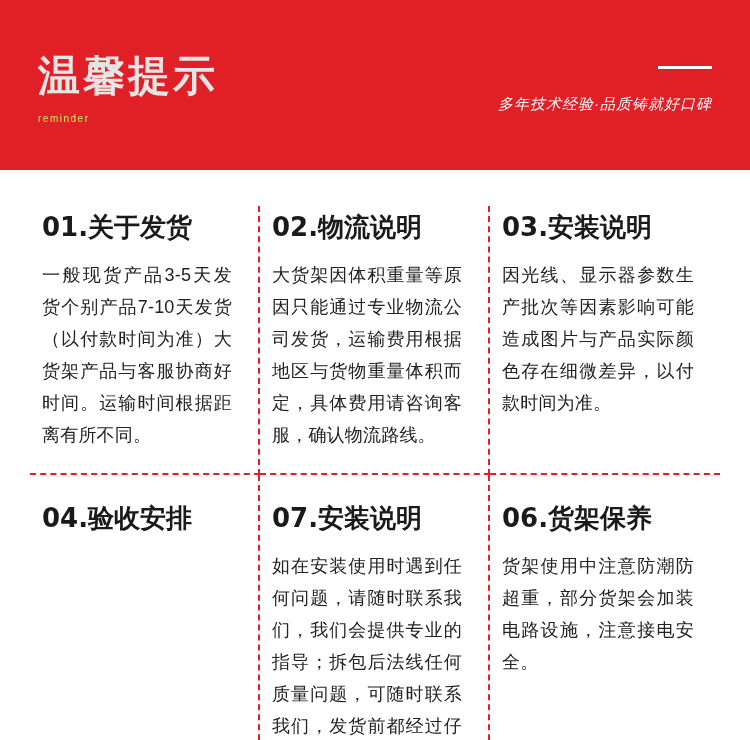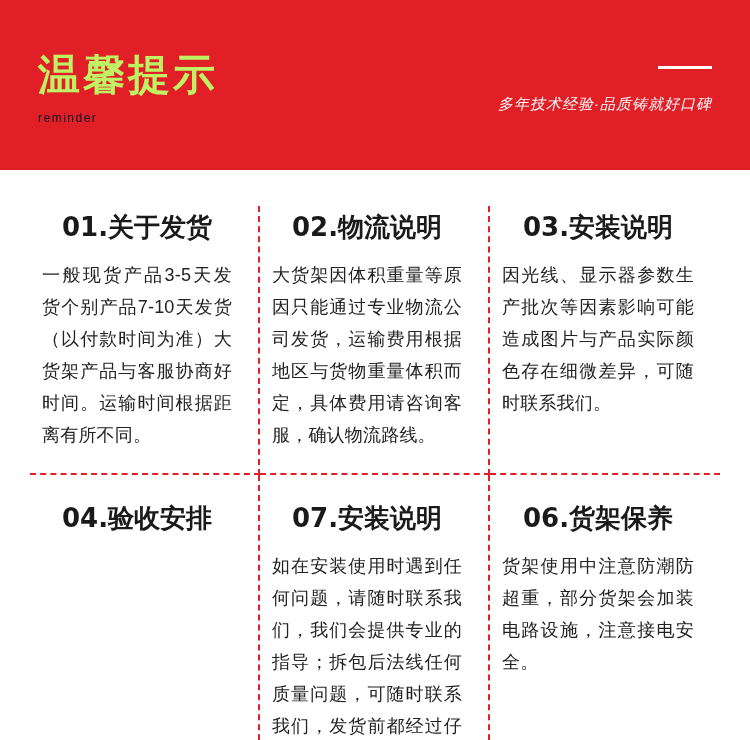--- a/index.html
+++ b/index.html
@@ -33,30 +33,30 @@
     align-items: center;
     justify-content: space-between;
   }
   .banner-left {
     display: flex;
     flex-direction: column;
     justify-content: center;
     padding-top: 6px;
   }
   .banner-title {
-    color: #bef264;
+    color: #e5e5e5;
     font-size: 42px;
     font-weight: bold;
     letter-spacing: 3px;
     line-height: 1.15;
     margin: 0;
   }
   .banner-sub {
-    color: #0f172a;
-    font-size: 12px;
+    color: #bef264;
+    font-size: 10px;
     letter-spacing: 1.5px;
     margin-top: 12px;
   }
   .banner-right {
     display: flex;
     flex-direction: column;
     align-items: flex-end;
     justify-content: center;
     padding-top: 10px;
   }
@@ -104,21 +104,20 @@
     padding-top: 26px;
   }
 
   .cell-title {
     color: #1a1a1a;
     font-size: 26px;
     font-weight: bold;
     letter-spacing: 0px;
     margin: 0 0 14px 0;
     white-space: nowrap;
-    text-align: center;
   }
   .cell-num {
     font-family: "DejaVu Sans", sans-serif;
     font-weight: bold;
     letter-spacing: 0px;
   }
   .cell-body {
     color: #222222;
     font-size: 18px;
     line-height: 1.78;
@@ -156,21 +155,21 @@
       <div class="cell-title">
         <span class="cell-num">02.</span><span>物流说明</span>
       </div>
       <p class="cell-body">大货架因体积重量等原因只能通过专业物流公司发货，运输费用根据地区与货物重量体积而定，具体费用请咨询客服，确认物流路线。</p>
     </div>
 
     <div class="cell row0 col2">
       <div class="cell-title">
         <span class="cell-num">03.</span><span>安装说明</span>
       </div>
-      <p class="cell-body">因光线、显示器参数生产批次等因素影响可能造成图片与产品实际颜色存在细微差异，可随时联系我们。</p>
+      <p class="cell-body">因光线、显示器参数生产批次等因素影响可能造成图片与产品实际颜色存在细微差异，以付款时间为准。</p>
     </div>
 
     <div class="cell row1 col0">
       <div class="cell-title">
         <span class="cell-num">04.</span><span>验收安排</span>
       </div>
     </div>
 
     <div class="cell row1 col1">
       <div class="cell-title">

